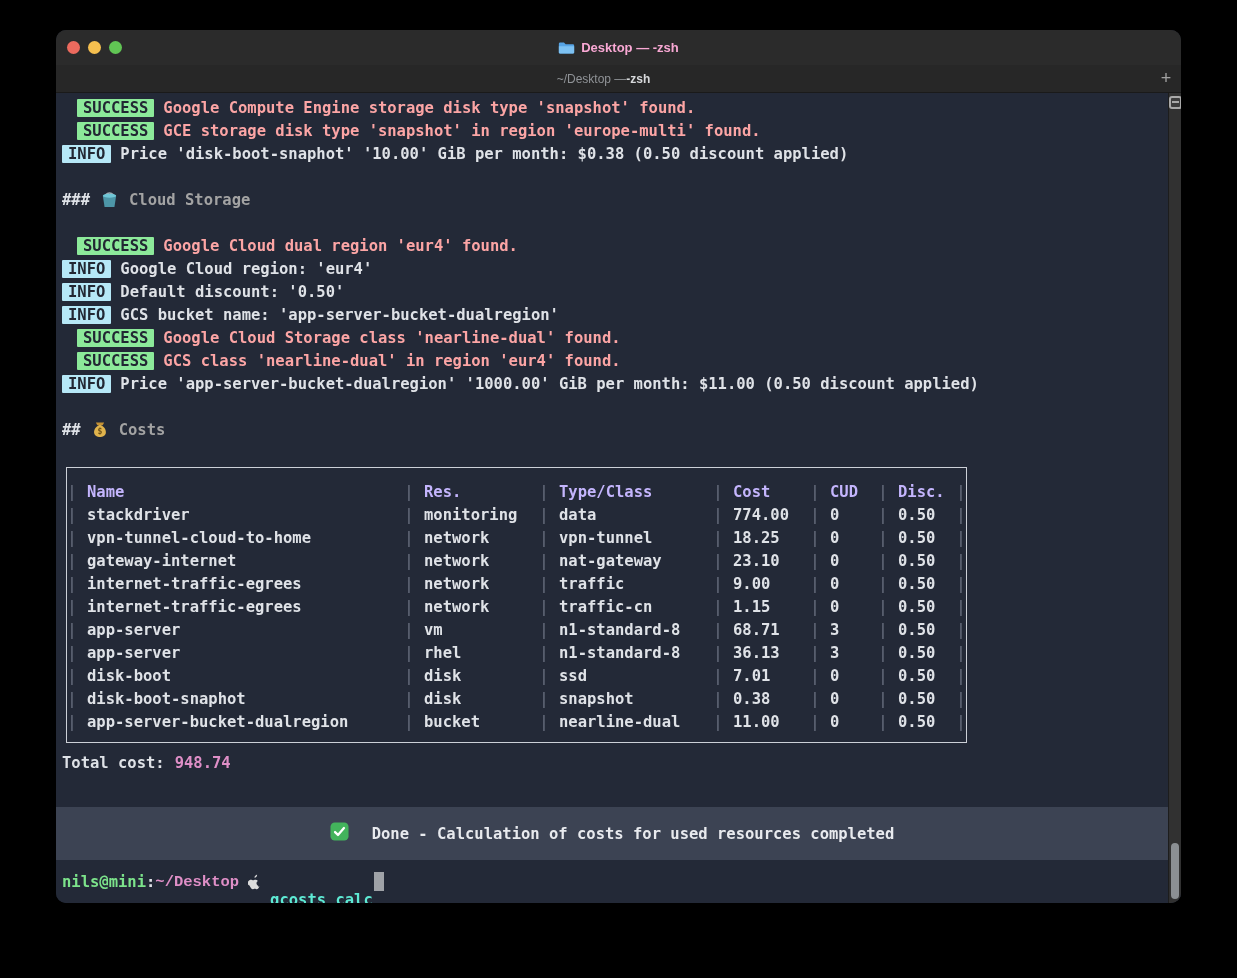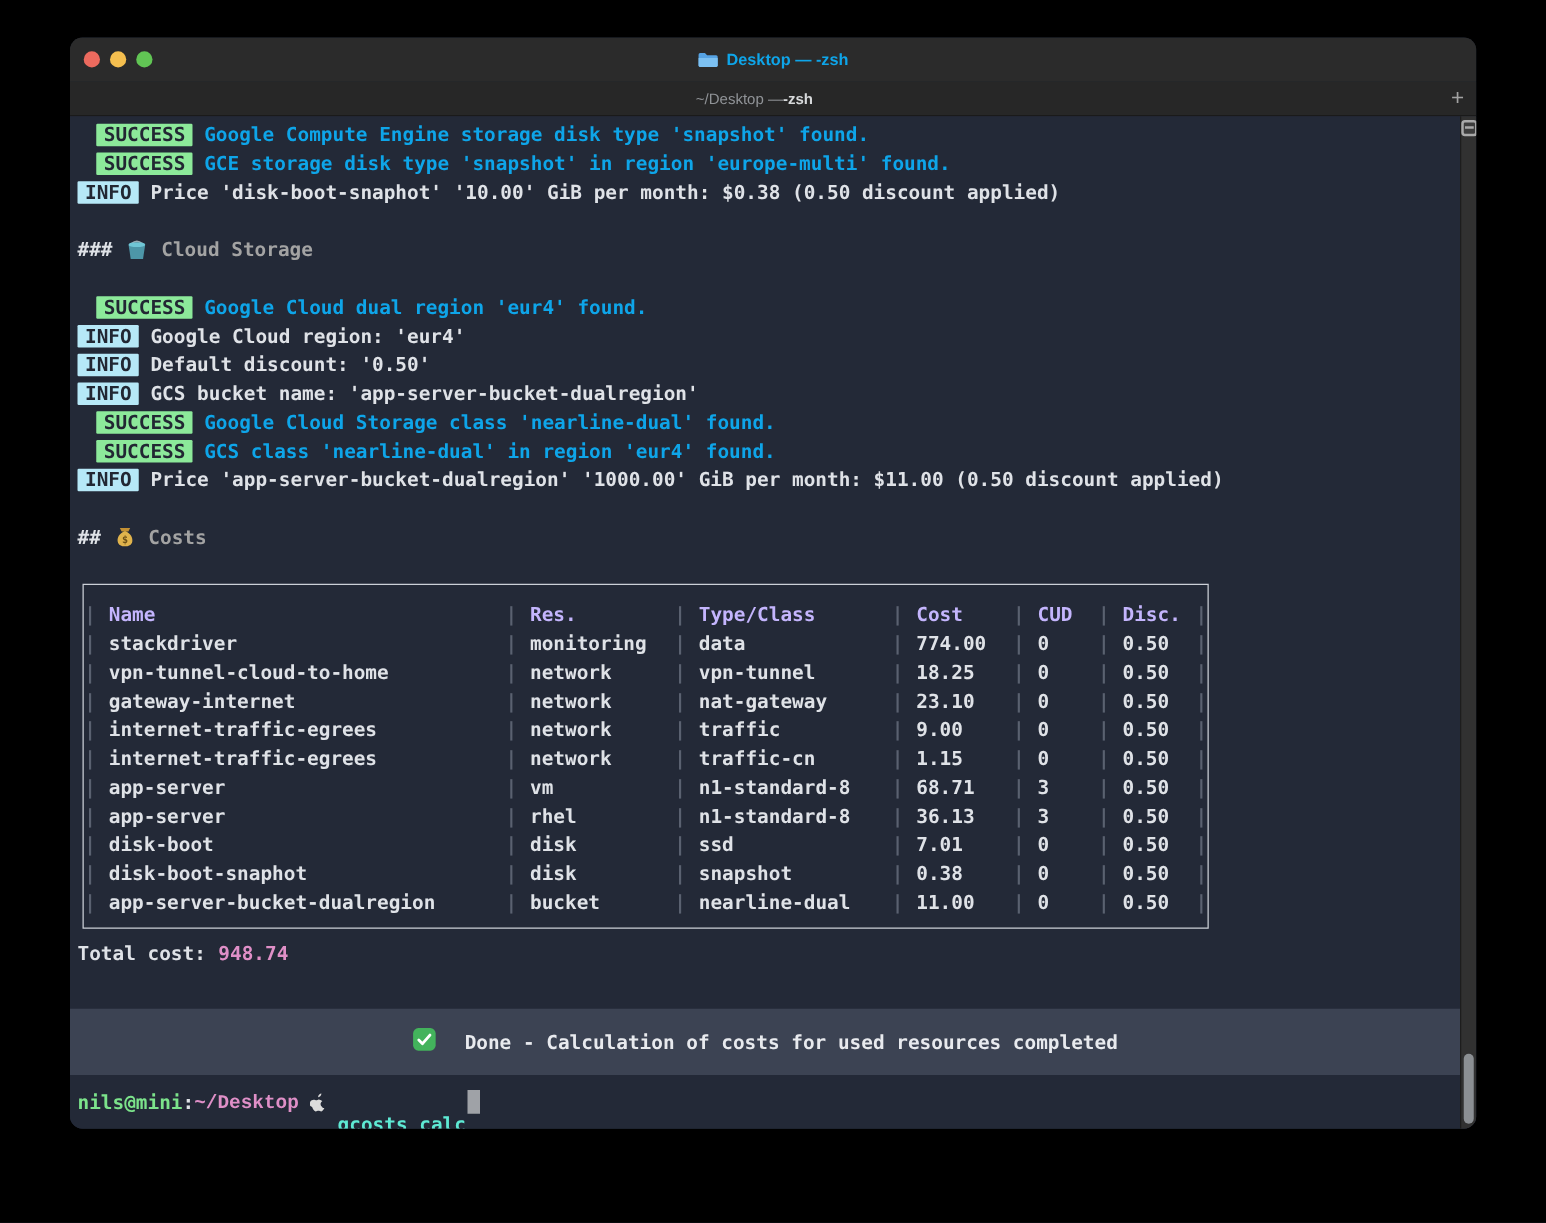--- a/index.html
+++ b/index.html
@@ -15,21 +15,21 @@
   .titlebar {
     height:35px; background:#2b2b2b; position:relative;
     display:flex; align-items:center; justify-content:center;
   }
   .traffic { position:absolute; left:11px; top:0; height:100%; display:flex; align-items:center; gap:8px; }
   .light { width:13px; height:13px; border-radius:50%; }
   .light.red    { background:#ec6a5e; }
   .light.yellow { background:#f5bf4f; }
   .light.green  { background:#61c554; }
   .title-center { display:flex; align-items:center; gap:6px;
-    color:#0ea5e9; font:700 13px "Liberation Sans", sans-serif; }
+    color:#f9a8d4; font:700 13px "Liberation Sans", sans-serif; }
   .title-center svg { display:block; }
 
   
   .tabbar { height:28px; background:#272727; display:flex; border-bottom:1px solid #1a1a1a; }
   .tab { flex:1; display:flex; align-items:center; justify-content:center;
     font:12px "Liberation Sans", sans-serif; color:#909397; }
   .tab-strong { color:#d7d9db; font-weight:700; }
   .newtab { width:30px; display:flex; align-items:center; justify-content:center;
     color:#a2a2a2; font:400 18px "Liberation Sans", sans-serif; }
 
@@ -38,21 +38,21 @@
     height:810px; display:flex; background:#232937;
     font-family:"DejaVu Sans Mono", monospace; font-weight:700;
     font-size:15.5px; color:#dfe2e7;
   }
   .content { flex:1; padding-top:3px; overflow:hidden; }
   .t-line { height:23px; display:flex; align-items:center; padding-left:6px; white-space:pre; }
   .blank  { height:23px; }
 
   .badge { padding:0 6px; border-radius:1px; color:#222733; margin-right:9px; }
   .log-line.success .badge { background:#8ce99a;margin-left:15px; }
-  .log-line.success .log-text { color:#0ea5e9; }
+  .log-line.success .log-text { color:#fca5a5; }
   .log-line.info .badge { background:#b6e8f7; }
   .log-line.info .log-text { color:#dfe2e7; }
 
   .hashes { color:#dfe2e7; }
   .sec-icon { margin:0 10px; display:flex; align-items:center; }
   .sec-title { color:#a3a3a3; }
 
   
   .costs-table { margin-left:10px; margin-top:3px; width:fit-content;
     border:1px solid #ccd0d7; padding:12px 0 9px; }

